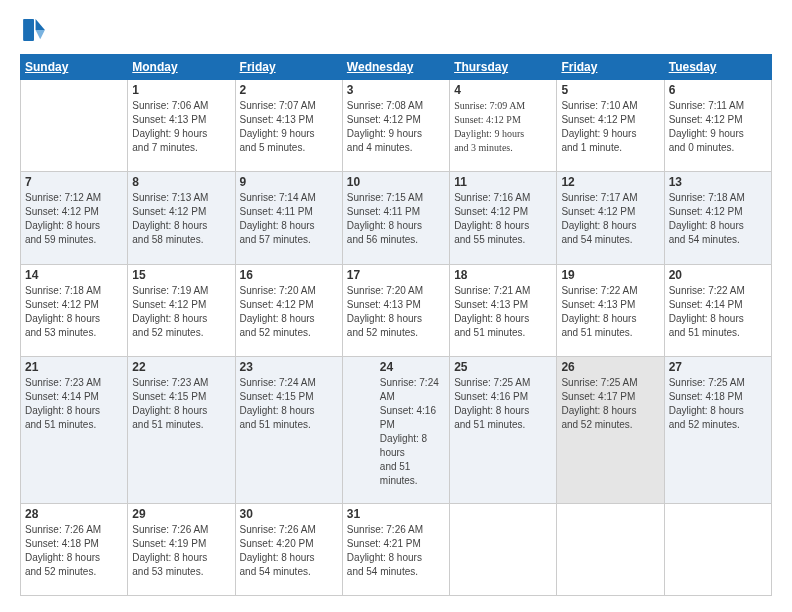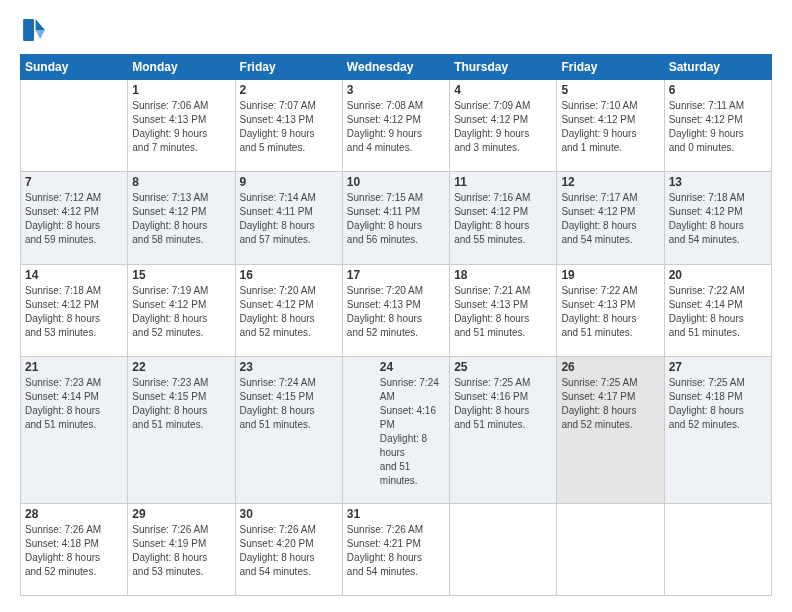--- a/index.html
+++ b/index.html
@@ -62,20 +62,21 @@
       table-layout: fixed;
     }
     .calendar th {
       background: #1a6eb5;
       color: #fff;
       font-size: 12px;
       font-weight: bold;
       padding: 5px 4px;
       text-align: left;
       border: 1px solid #1a6eb5;
+      text-decoration: underline;
     }
     .calendar td {
       border: 1px solid #ccc;
       vertical-align: top;
       padding: 3px 4px;
       font-size: 9.5px;
       color: #333;
       height: 85px;
     }
     .day-number {
@@ -127,21 +128,21 @@
 
   <table class="calendar">
     <thead>
       <tr>
       <th>Sunday</th>
           <th>Monday</th>
           <th>Friday</th>
           <th>Wednesday</th>
           <th>Thursday</th>
           <th>Friday</th>
-          <th>Saturday</th>
+          <th>Tuesday</th>
         </tr>
     </thead>
     <tbody id="calendar-body">
     <tr>
           <td class="empty-cell"></td>
           <td style="background: rgb(255, 255, 255);">
             <span class="day-number">1</span>
             <div class="day-info" style="white-space: pre-line;">Sunrise: 7:06 AM
 Sunset: 4:13 PM
 Daylight: 9 hours
@@ -156,21 +157,21 @@
           </td>
           <td style="background: rgb(255, 255, 255);">
             <span class="day-number">3</span>
             <div class="day-info" style="white-space: pre-line;">Sunrise: 7:08 AM
 Sunset: 4:12 PM
 Daylight: 9 hours
 and 4 minutes.</div>
           </td>
           <td style="background: rgb(255, 255, 255);">
             <span class="day-number">4</span>
-            <div class="day-info" style="white-space: pre-line;">Sunrise: 7:09 AM
+            <div class="day-info" style="white-space: pre-line; font-family: Liberation Serif, serif;">Sunrise: 7:09 AM
 Sunset: 4:12 PM
 Daylight: 9 hours
 and 3 minutes.</div>
           </td>
           <td style="background: rgb(255, 255, 255);">
             <span class="day-number">5</span>
             <div class="day-info" style="white-space: pre-line;">Sunrise: 7:10 AM
 Sunset: 4:12 PM
 Daylight: 9 hours
 and 1 minute.</div>

